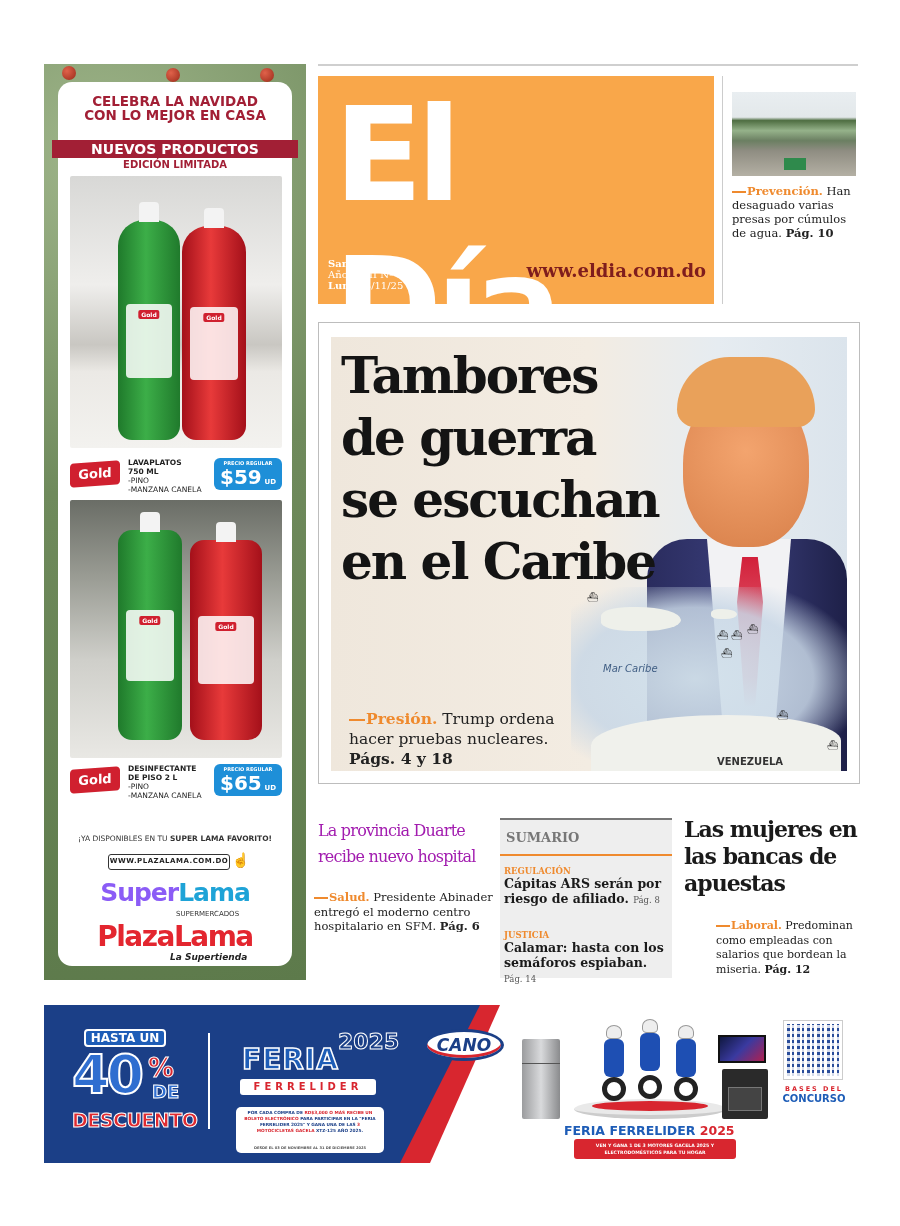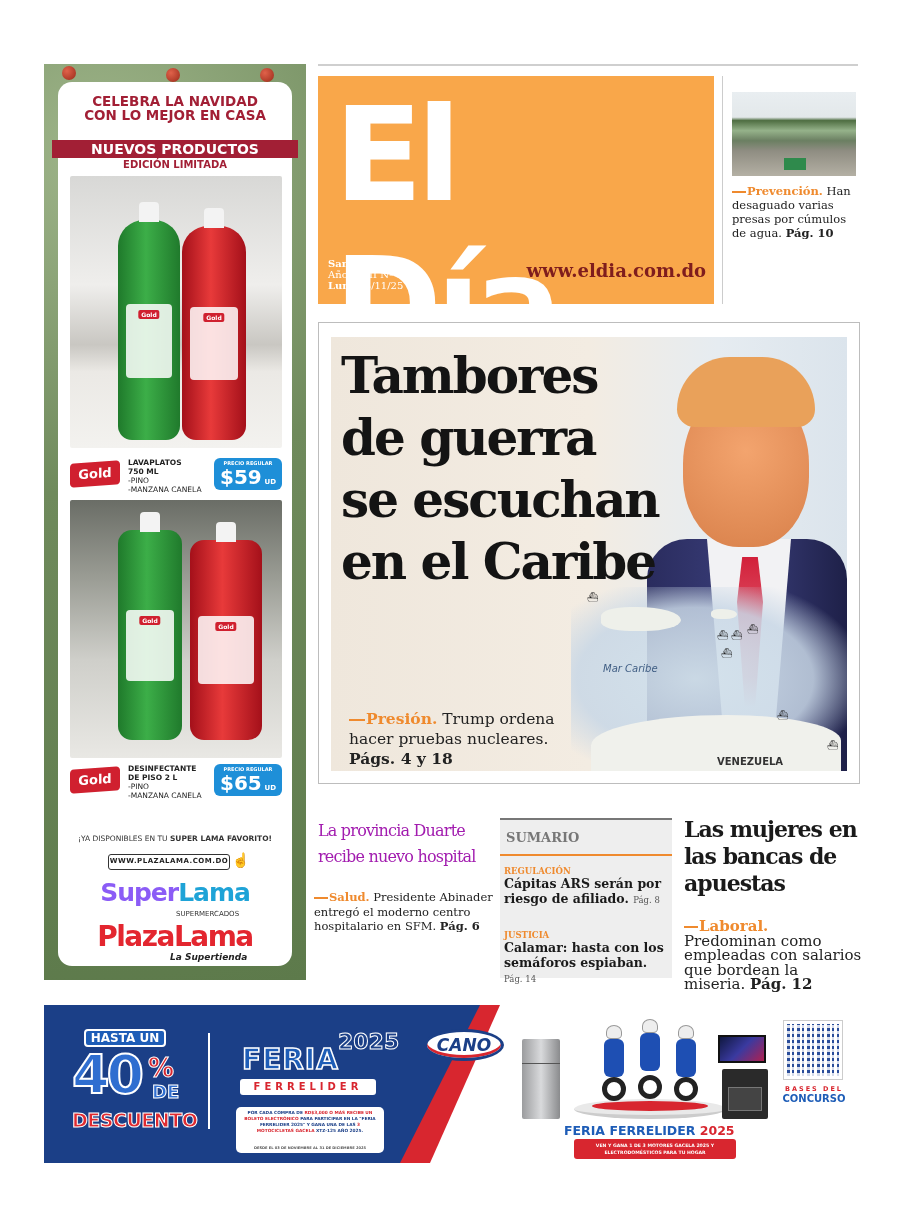--- a/index.html
+++ b/index.html
@@ -111,21 +111,21 @@
   .sumario .rule-top { position: absolute; left: 0; top: 0; width: 100%; height: 2px; background: #777; }
   .sumario .hd { position: absolute; left: 6px; top: 12px; font-weight: bold; font-size: 13px; color: #777; }
   .sumario .rule-or { position: absolute; left: 0; top: 36px; width: 100%; height: 2px; background: #ef8a2e; }
   .sumario .item { position: absolute; left: 4px; width: 166px; }
   .sumario .cat { font-weight: bold; font-size: 8.5px; color: #ef8a2e; }
   .sumario .hl { font-weight: bold; font-size: 12.5px; line-height: 15px; color: #1a1a1a; }
   .sumario .pgs { font-weight: normal; font-size: 8.5px; color: #555; }
 
   .story-women { left: 684px; top: 816px; width: 178px; }
   .story-women .t { font-weight: bold; font-size: 22px; line-height: 27px; letter-spacing: -1px; color: #1a1a1a; }
-  .story-women .d { margin-top: 22px; font-size: 15px; line-height: 14.5px; color: #222; }
+  .story-women .d { margin-top: 22px; font-size: 11px; line-height: 14.5px; color: #222; margin-left: 32px; }
 
   
   .bottom-ad { left: 44px; top: 1005px; width: 814px; height: 158px; background: #ffffff; overflow: hidden; }
   .ad-blue { position: absolute; left: 0; top: 0; width: 440px; height: 158px; background: #1b3f87; clip-path: polygon(0 0, 100% 0, 87% 100%, 0 100%); }
   .ad-red { position: absolute; left: 356px; top: 0; width: 100px; height: 158px; background: #d8262f; clip-path: polygon(80% 0, 100% 0, 30% 100%, 0 100%); }
   .hasta { position: absolute; left: 40px; top: 24px; width: 82px; height: 18px; border: 2px solid #fff; border-radius: 4px; background: #1e5db7;
     color: #fff; font-family: "DejaVu Sans", sans-serif; font-weight: bold; font-size: 12px; text-align: center; line-height: 14px; }
   .pct { position: absolute; left: 28px; top: 40px; font-family: "DejaVu Sans", sans-serif; font-weight: bold; font-size: 54px; color: #2f6ed0;
     -webkit-text-stroke: 2px #fff; letter-spacing: -3px; line-height: 60px; }
   .pct-sign { position: absolute; left: 104px; top: 48px; font-family: "DejaVu Sans", sans-serif; font-weight: bold; font-size: 26px; color: #d8262f; -webkit-text-stroke: 1px #fff; }

